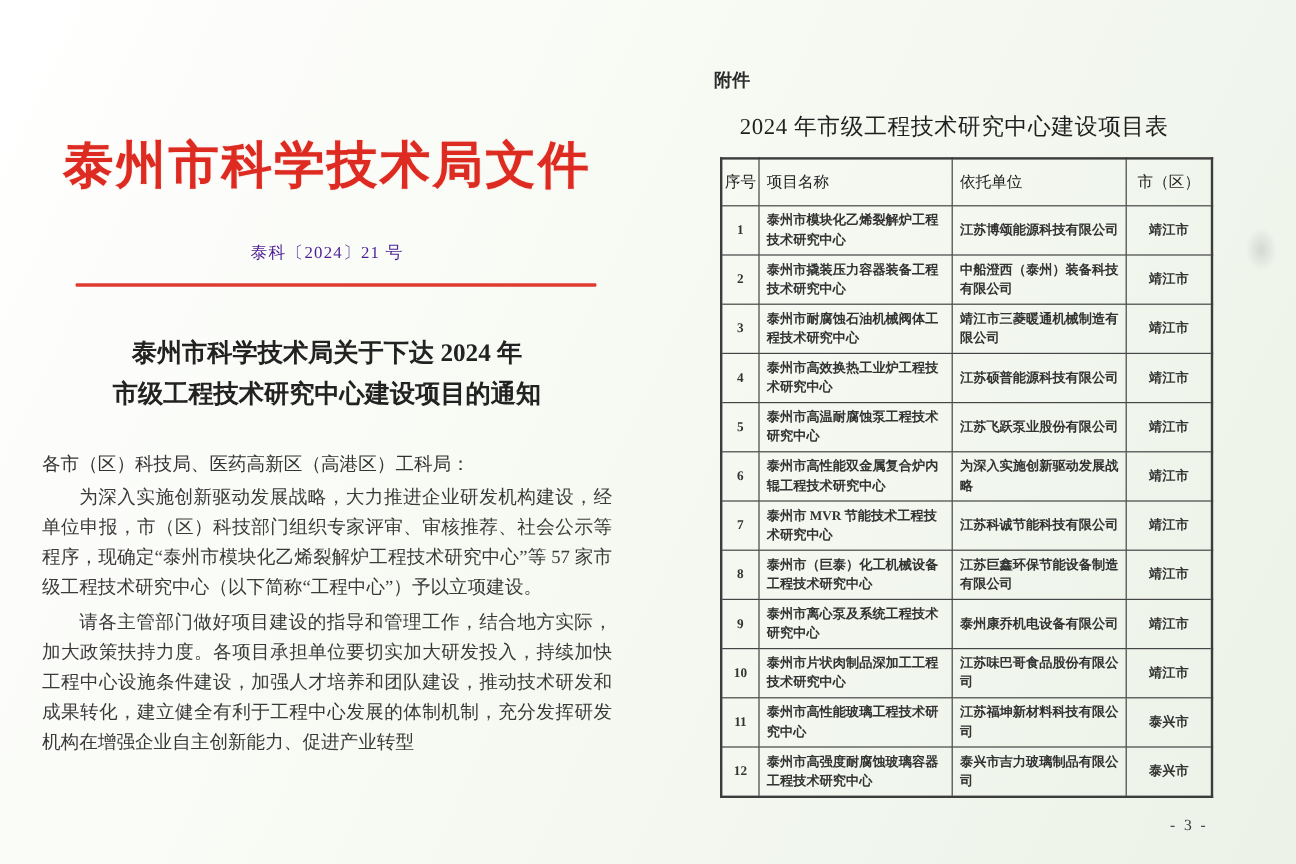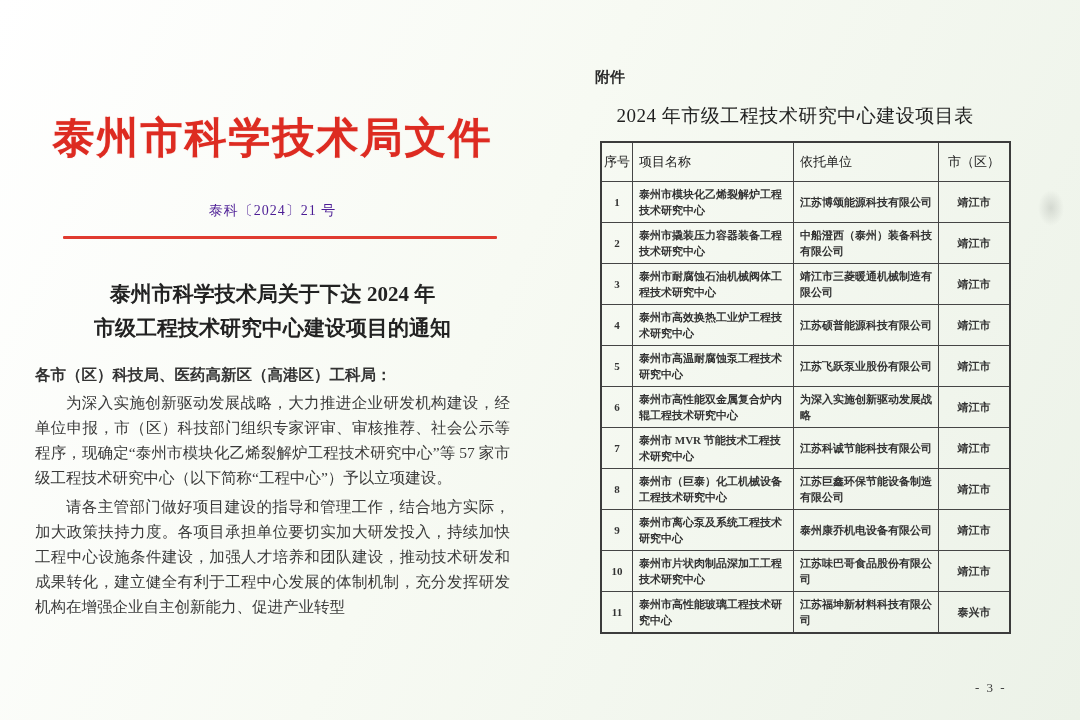--- a/index.html
+++ b/index.html
@@ -41,38 +41,38 @@
   }
   .notice-heading {
     margin-top: 38px;
     text-align: center;
     font-size: 21px;
     font-weight: bold;
     line-height: 1.62;
     color: #222;
   }
   .salutation {
-    margin: 20px 5px 0 5px;
+    margin: 32px 5px 0 5px;
     font-size: 15.5px;
-    font-weight: 700;
+    font-weight: 400;
     color: #333;
   }
   .body-para {
     margin: 4px 5px 0 5px;
     font-size: 15.5px;
     line-height: 25px;
     text-align: justify;
     text-indent: 2em;
     color: #3a3a3a;
     font-weight: 500;
   }
 
   
   .page-right {
-    position: absolute; left: 585px; top: 68px; width: 420px;
+    position: absolute; left: 585px; top: 58px; width: 420px;
     color: #2e2e2e;
   }
   .attachment-label {
     margin-left: 10px;
     font-size: 15px;
     font-weight: bold;
     color: #2b2b2b;
   }
   .table-title {
     margin-top: 16px;
@@ -220,19 +220,25 @@
             <td>泰州市片状肉制品深加工工程技术研究中心</td>
             <td>江苏味巴哥食品股份有限公司</td>
             <td>靖江市</td>
           </tr>
           <tr>
             <td>11</td>
             <td>泰州市高性能玻璃工程技术研究中心</td>
             <td>江苏福坤新材料科技有限公司</td>
             <td>泰兴市</td>
           </tr>
+          <tr>
+            <td>12</td>
+            <td>泰州市高强度耐腐蚀玻璃容器工程技术研究中心</td>
+            <td>泰兴市吉力玻璃制品有限公司</td>
+            <td>泰兴市</td>
+          </tr>
         </tbody>
     </table>
   </div>
 
   <div class="page-number">- 3 -</div>
   <div class="scan-smudge"></div>
 </div>
 
 </body></html>

